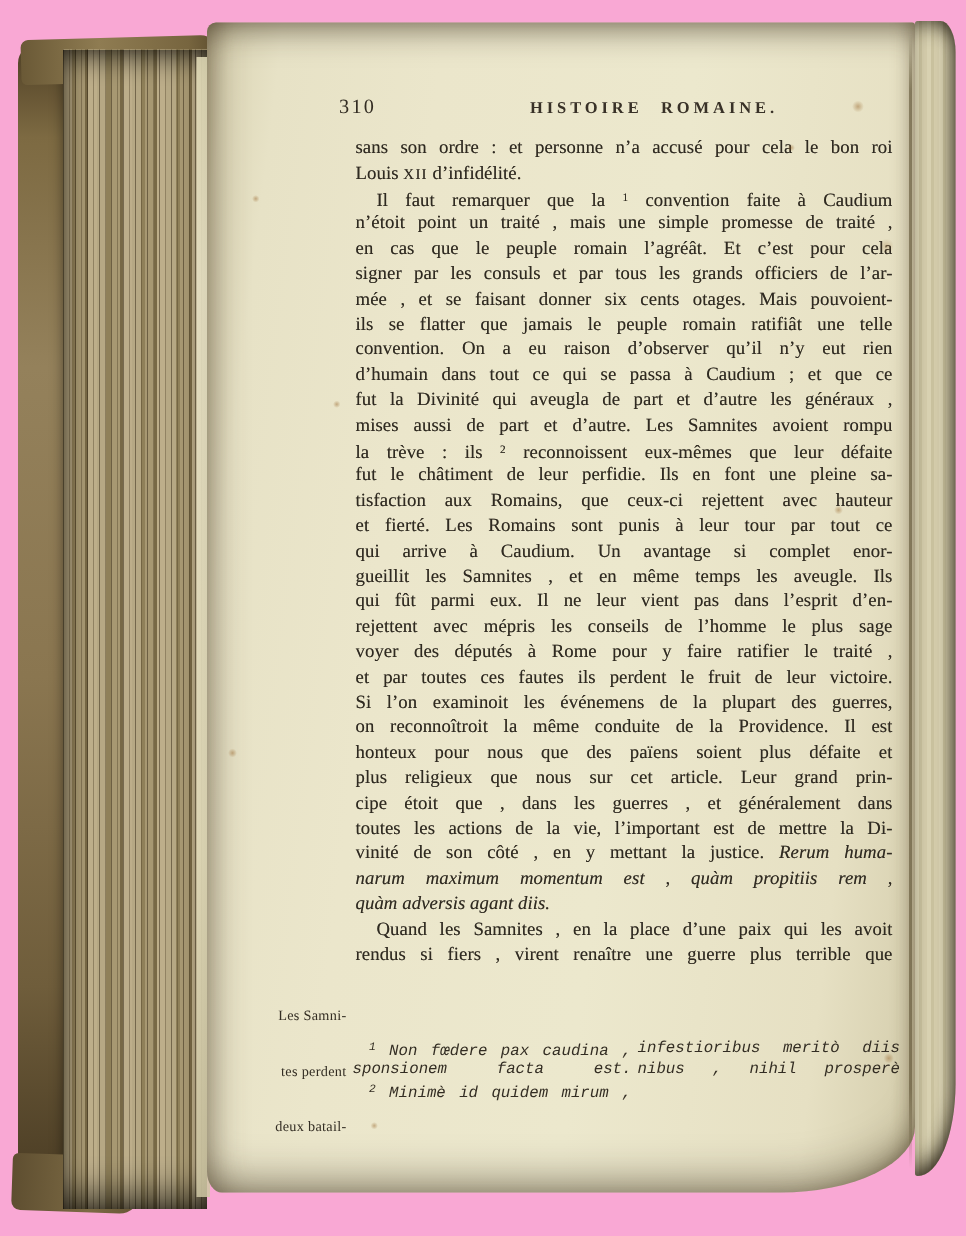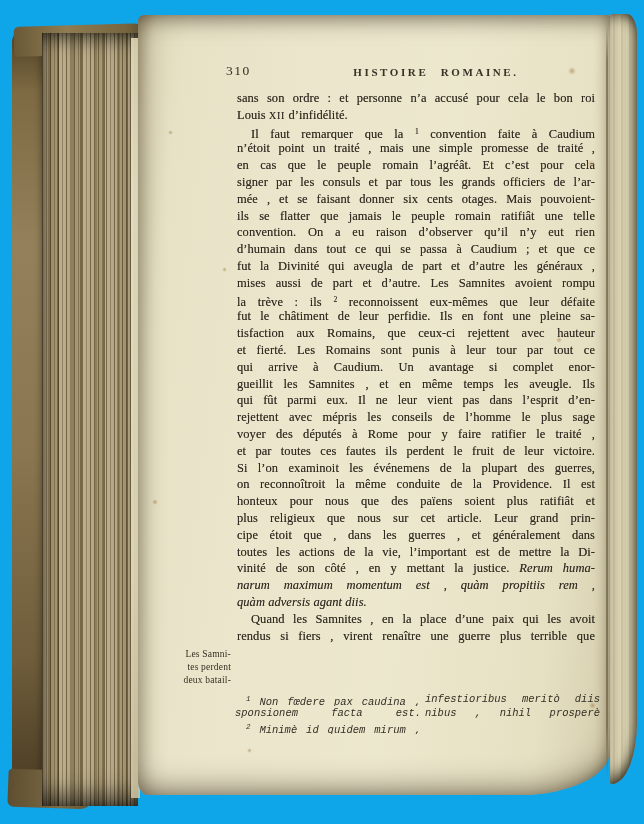--- a/index.html
+++ b/index.html
@@ -1,17 +1,17 @@
 <!DOCTYPE html>
 <html><head>
 <meta charset="utf-8">
 <style>
   html,body{margin:0;padding:0;}
   body{background:#090704;font-family:"Liberation Serif",serif;}
-  .scene{position:relative;width:644px;height:824px;overflow:hidden;background:#0ea5e9;}
+  .scene{position:relative;width:644px;height:824px;overflow:hidden;background:#f9a8d4;}
 
   
   .cover-strip{position:absolute;left:12px;top:30px;width:33px;height:766px;
     background:linear-gradient(180deg,#4e3f25,#7d6a42 8%,#94815b 28%,#8a7650 55%,#6f5d3b 82%,#493b23);
     border-radius:12px 2px 2px 16px;box-shadow:inset -7px 0 9px -5px rgba(0,0,0,.55);}
   .cover-flap-top{position:absolute;left:14px;top:25px;width:132px;height:30px;
     background:linear-gradient(90deg,#6a5936,#8f7c52 40%,#77653f 85%,#5c4c2e);
     transform:rotate(-1.6deg);border-radius:5px 12px 6px 4px;}
   .cover-flap-bottom{position:absolute;left:8px;top:770px;width:86px;height:38px;
     background:linear-gradient(90deg,#5e4e30,#7c6a44 60%,#655434);transform:rotate(2deg);
@@ -52,21 +52,21 @@
   .tline.last{text-align-last:left;}
   .tline.indent{text-indent:14px;}
   .i{font-style:italic;}
   .sup{font-size:7.5px;vertical-align:3.5px;}
   .sc{font-size:10px;letter-spacing:.8px;}
   .r{font-style:normal;font-size:.95em;letter-spacing:.5px;padding-left:36px;}
 
   
   .margin-note{position:absolute;left:27px;top:633px;width:66px;font-size:9.5px;
     color:#332d23;text-align:right;letter-spacing:.2px;}
-  .mline{height:13px;line-height:13px;white-space:nowrap;}
+  .mline{height:13px;line-height:13px;white-space:nowrap;margin-top:24px;}
 
   
   .fn-col{position:absolute;font-style:italic;font-size:10.5px;color:#332d23;font-family:Liberation Mono, monospace;}
   .fn-col .tline{height:14px;line-height:14px;}
   .fn-col .tline.indent{text-indent:11px;}
   .fn-left{left:97px;top:677px;width:186px;}
   .fn-right{left:287px;top:677px;width:175px;}
 
   
   .spot{position:absolute;border-radius:50%;
@@ -115,21 +115,21 @@
           <div class="tline">tisfaction aux Romains, que ceux-ci rejettent avec hauteur</div>
           <div class="tline">et fierté. Les Romains sont punis à leur tour par tout ce</div>
           <div class="tline">qui arrive à Caudium.  Un avantage si complet enor-</div>
           <div class="tline">gueillit les Samnites , et en même temps les aveugle. Ils</div>
           <div class="tline">qui fût parmi eux. Il ne leur vient pas dans l’esprit d’en-</div>
           <div class="tline">rejettent avec mépris les conseils de l’homme le plus sage</div>
           <div class="tline">voyer des députés à Rome pour y faire ratifier le traité ,</div>
           <div class="tline">et par toutes ces fautes ils perdent le fruit de leur victoire.</div>
           <div class="tline">Si l’on examinoit les événemens de la plupart des guerres,</div>
           <div class="tline">on reconnoîtroit la même conduite de la Providence. Il est</div>
-          <div class="tline">honteux  pour nous que des païens soient plus ratifiât et</div>
+          <div class="tline">honteux  pour nous que des païens soient plus défaite et</div>
           <div class="tline">plus religieux que nous sur cet article. Leur grand prin-</div>
           <div class="tline">cipe étoit que , dans les guerres , et généralement dans</div>
           <div class="tline">toutes les actions de la vie, l’important est de mettre la Di-</div>
           <div class="tline"><span>vinité de son côté , en y mettant la justice. </span><span class="i">Rerum huma-</span></div>
           <div class="tline"><span class="i">narum maximum momentum est , quàm propitiis rem ,</span></div>
           <div class="tline last"><span class="i">quàm adversis agant diis.</span></div>
         </div>
         <div>
           <div class="tline indent">Quand les Samnites , en la place d’une paix qui les avoit</div>
           <div class="tline">rendus si fiers , virent renaître une guerre plus terrible que</div>

